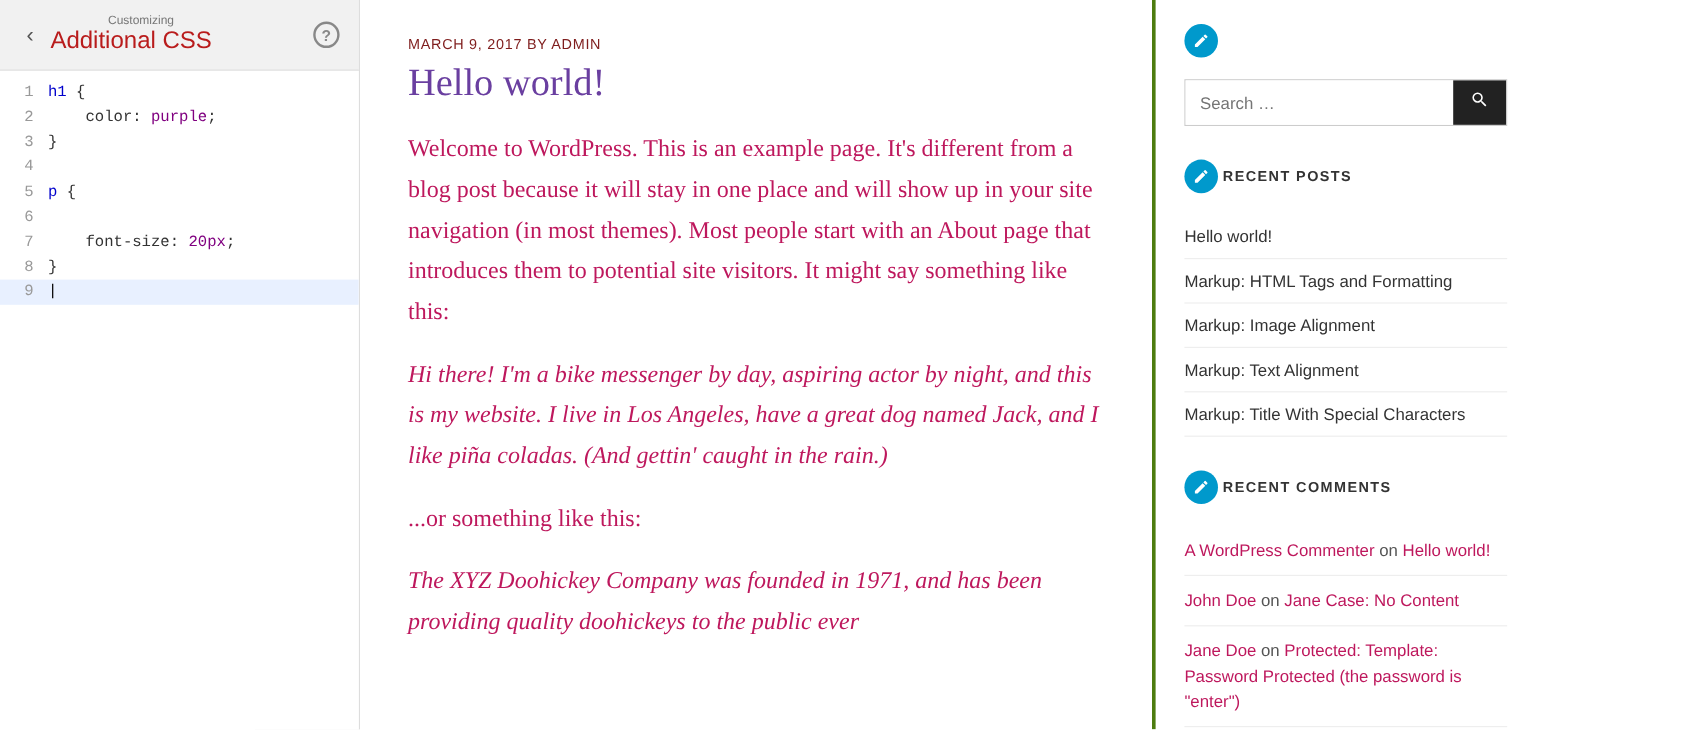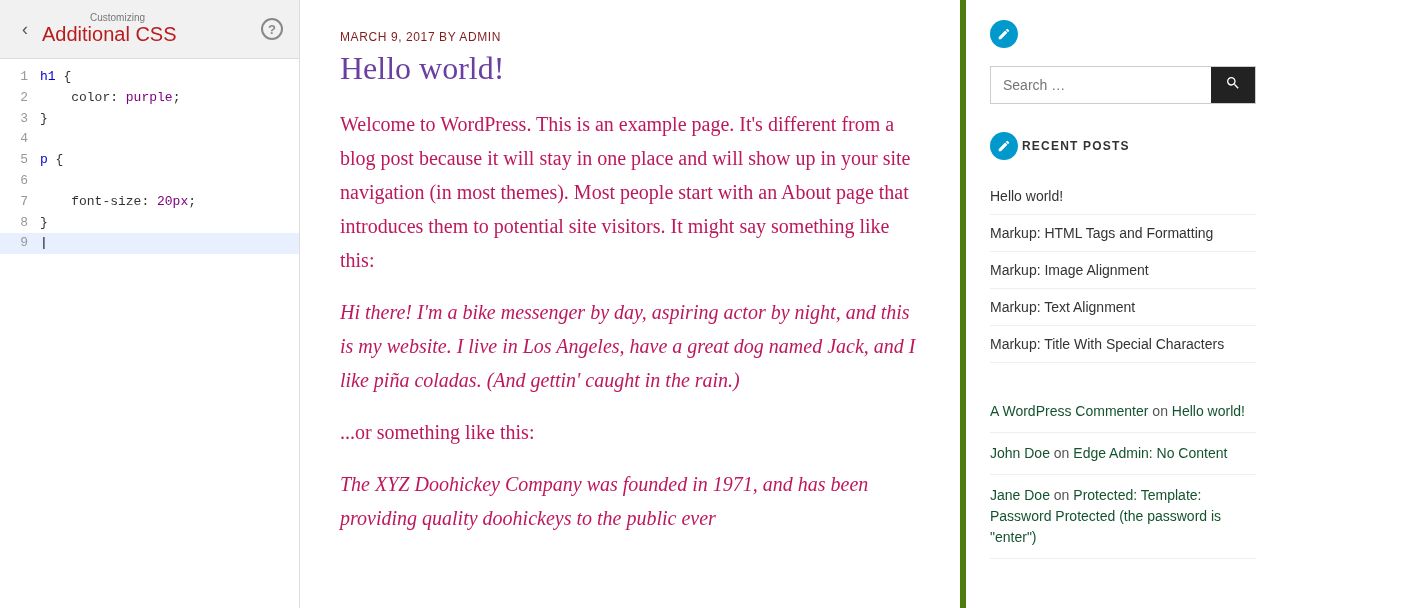--- a/index.html
+++ b/index.html
@@ -128,21 +128,21 @@
     }
     .post-body em {
       font-style: italic;
     }
 
     
     .sidebar {
       width: 320px;
       min-width: 280px;
       padding: 20px 24px;
-      border-left: 6px solid #4d7c0f;
+      border-left: 3px solid #4d7c0f;
       overflow-y: auto;
     }
     .sidebar-widget {
       margin-bottom: 28px;
     }
     .widget-header {
       display: flex;
       align-items: center;
       gap: 4px;
       margin-bottom: 14px;
@@ -215,21 +215,21 @@
       list-style: none;
     }
     .comment-list li {
       padding: 10px 0;
       border-bottom: 1px solid #eee;
       font-size: 14px;
       color: #333;
       line-height: 1.5;
     }
     .comment-list a {
-      color: #14532d;
+      color: #be185d;
       text-decoration: none;
       cursor: pointer;
     }
     .comment-list .on-text {
       color: #555;
     }
   </style>
 </head>
 <body>
 
@@ -326,30 +326,38 @@
       <ul class="post-list">
         <li><a>Hello world!</a></li>
         <li><a>Markup: HTML Tags and Formatting</a></li>
         <li><a>Markup: Image Alignment</a></li>
         <li><a>Markup: Text Alignment</a></li>
         <li><a>Markup: Title With Special Characters</a></li>
       </ul>
     </div>
 
     <div class="sidebar-widget">
+      <div class="widget-header">
+        <div class="widget-edit-icon">
+          <svg width="14" height="14" viewBox="0 0 24 24" fill="white">
+            <path d="M3 17.25V21h3.75L17.81 9.94l-3.75-3.75L3 17.25zM20.71 7.04a1 1 0 0 0 0-1.41l-2.34-2.34a1 1 0 0 0-1.41 0l-1.83 1.83 3.75 3.75 1.83-1.83z"></path>
+          </svg>
+        </div>
+        <span class="widget-title">Recent Comments</span>
+      </div>
       <ul class="comment-list">
         <li>
           <a>A WordPress Commenter</a>
           <span class="on-text"> on </span>
           <a>Hello world!</a>
         </li>
         <li>
           <a>John Doe</a>
           <span class="on-text"> on </span>
-          <a>Edge Admin: No Content</a>
+          <a>Jane Case: No Content</a>
         </li>
         <li>
           <a>Jane Doe</a>
           <span class="on-text"> on </span>
           <a>Protected: Template: Password Protected (the password is "enter")</a>
         </li>
       </ul>
     </div>
 
   </div>

